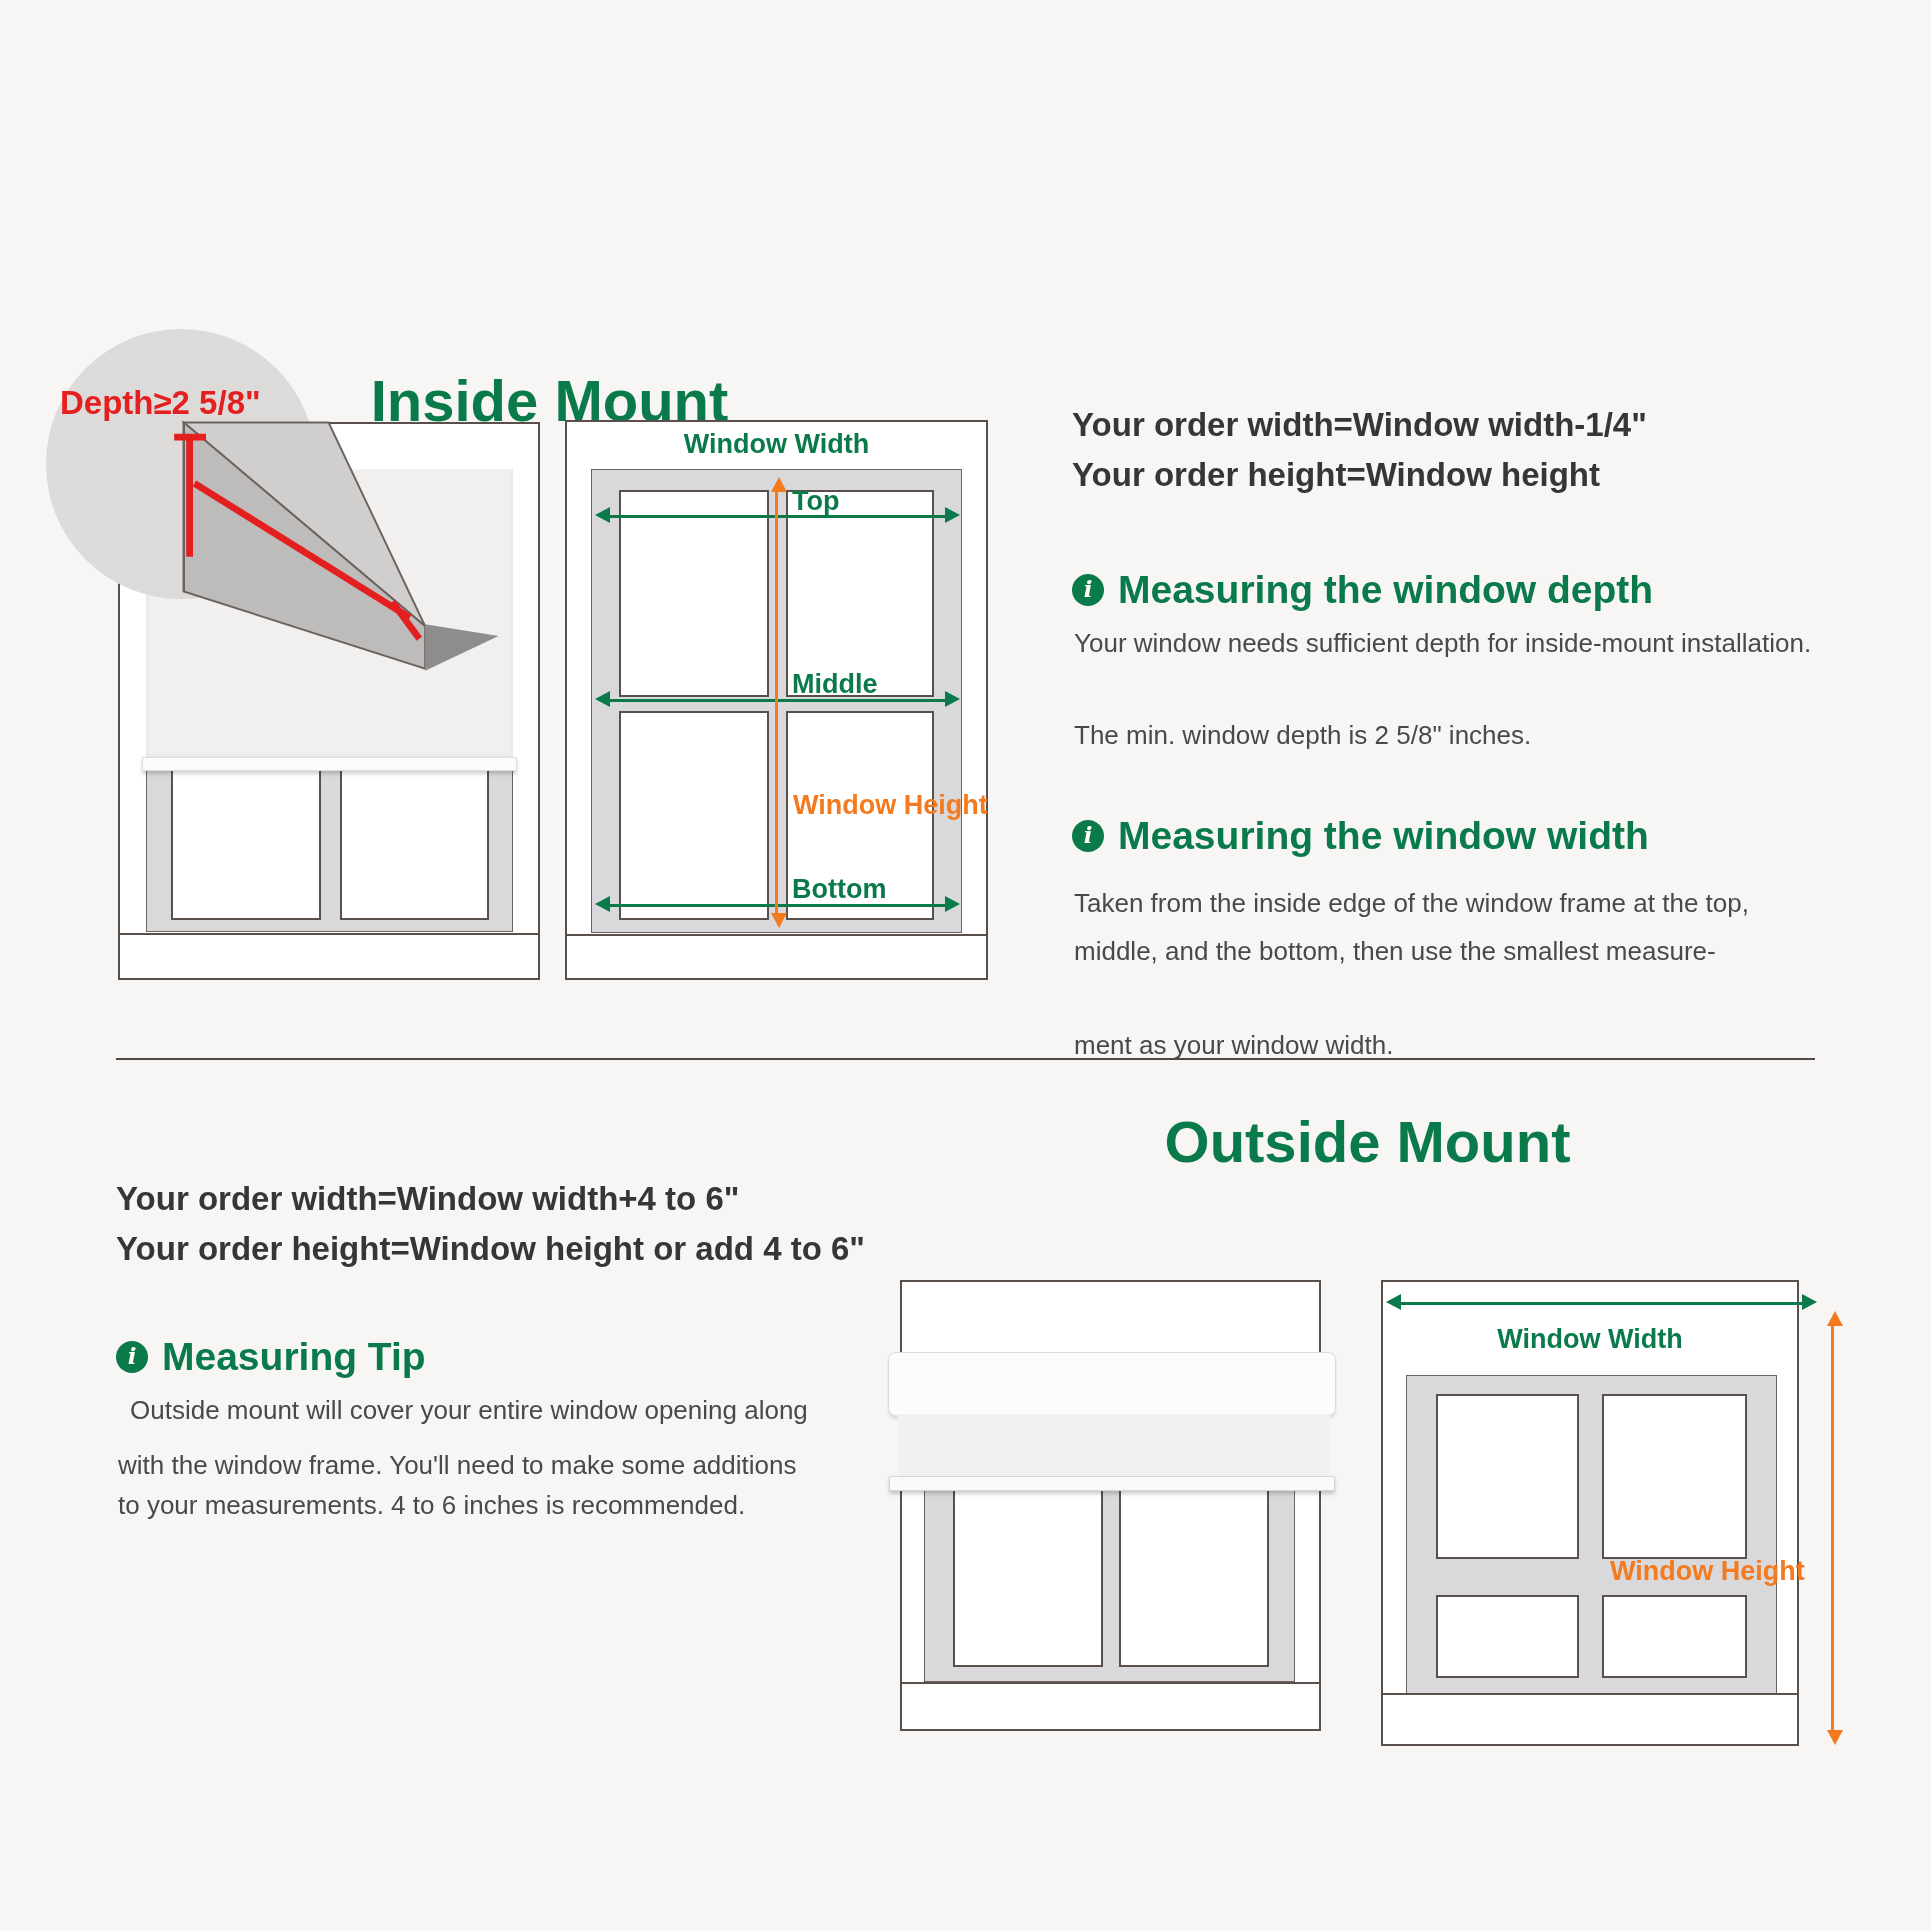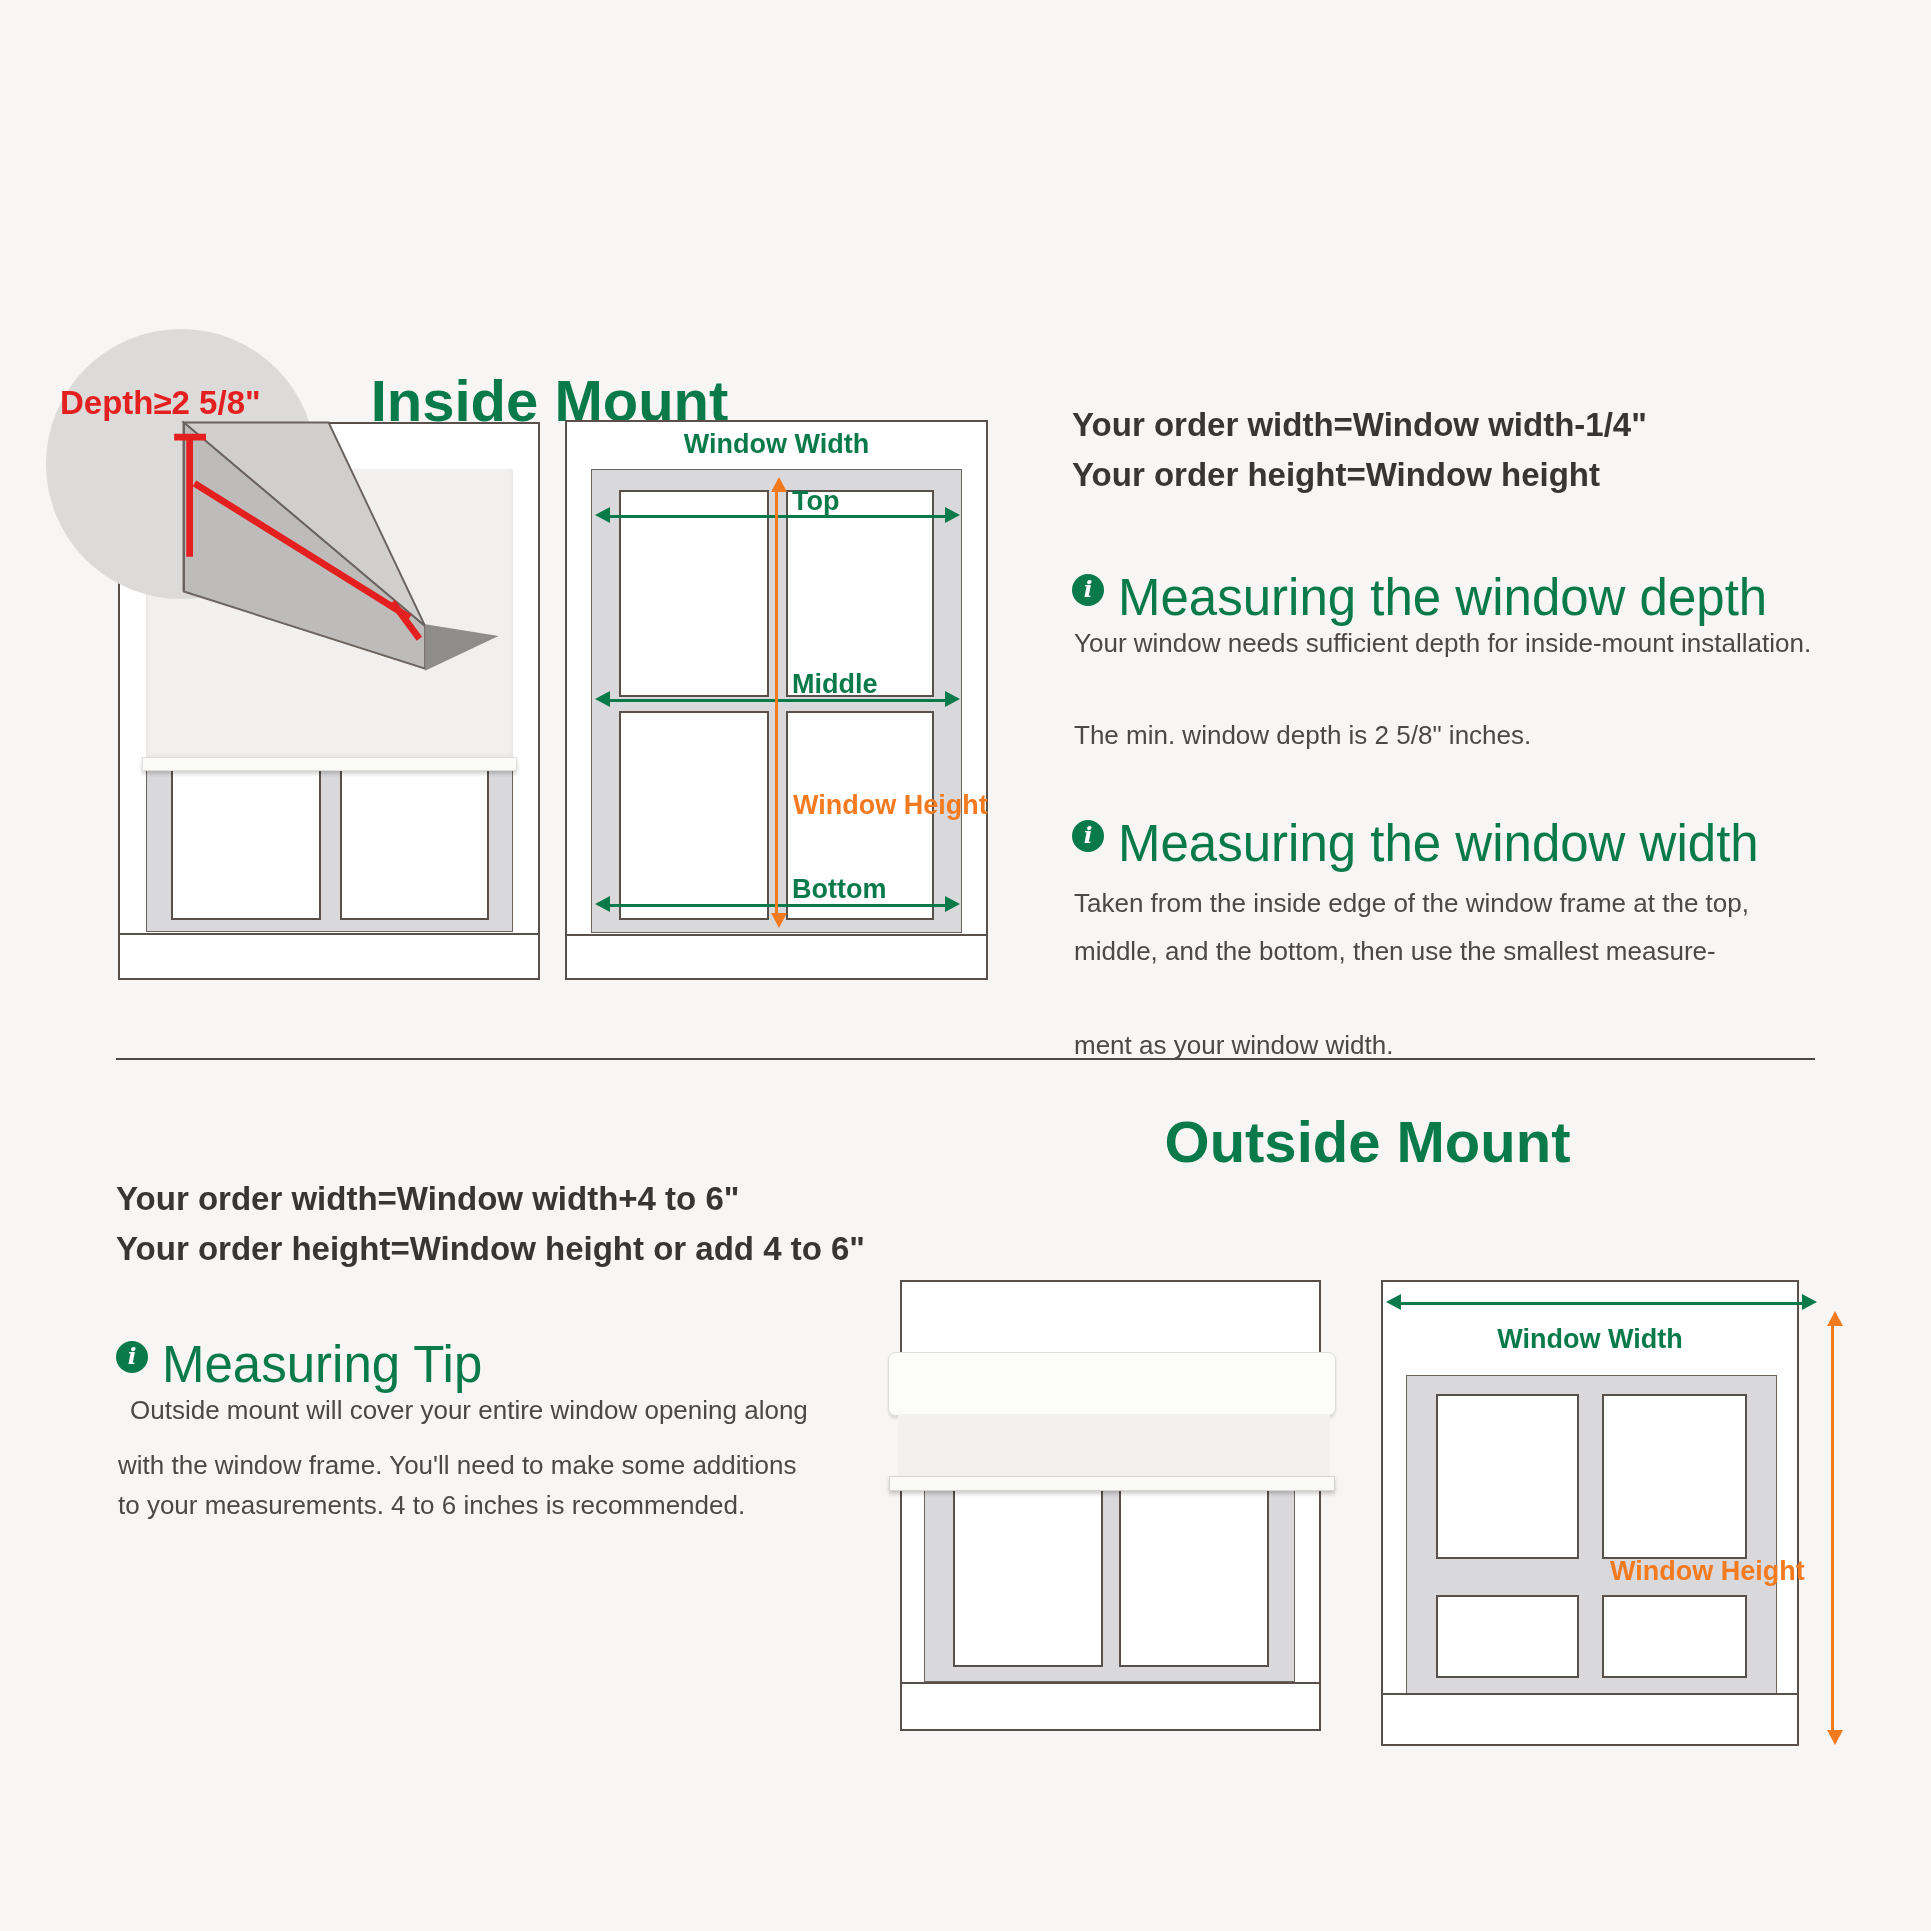--- a/index.html
+++ b/index.html
@@ -87,21 +87,21 @@
   .arv .hd{bottom:-14.5px;border-left:8.7px solid transparent;border-right:8.7px solid transparent;border-top:15.4px solid var(--orange);}
 
   
   .depth-circle{position:absolute;left:46px;top:329px;width:270px;height:270px;border-radius:50%;
     background:#dcdbd9;}
   .depth-note{position:absolute;left:60px;top:384px;font-size:33px;font-weight:700;color:var(--red);white-space:nowrap;}
   .wedge-svg{position:absolute;left:39px;top:319px;}
 
   
   .order-line{position:absolute;font-size:33px;font-weight:700;color:#383535;white-space:nowrap;}
-  .info-title{position:absolute;font-size:51px;font-weight:400;color:var(--green);white-space:nowrap;}
+  .info-title{position:absolute;font-size:39px;font-weight:700;color:var(--green);white-space:nowrap;}
   .info-icon{position:absolute;width:32px;height:32px;border-radius:50%;background:var(--green);
     color:#fff;text-align:center;font-family:"DejaVu Serif",serif;font-style:italic;font-weight:700;
     font-size:23px;line-height:30px;}
   .body-line{position:absolute;font-size:26px;color:var(--body);white-space:nowrap;}
 
   .divider{position:absolute;left:116px;top:1058px;width:1699px;height:0;border-top:2.9px solid #4e4846;}
 </style>
 </head>
 <body>
 

